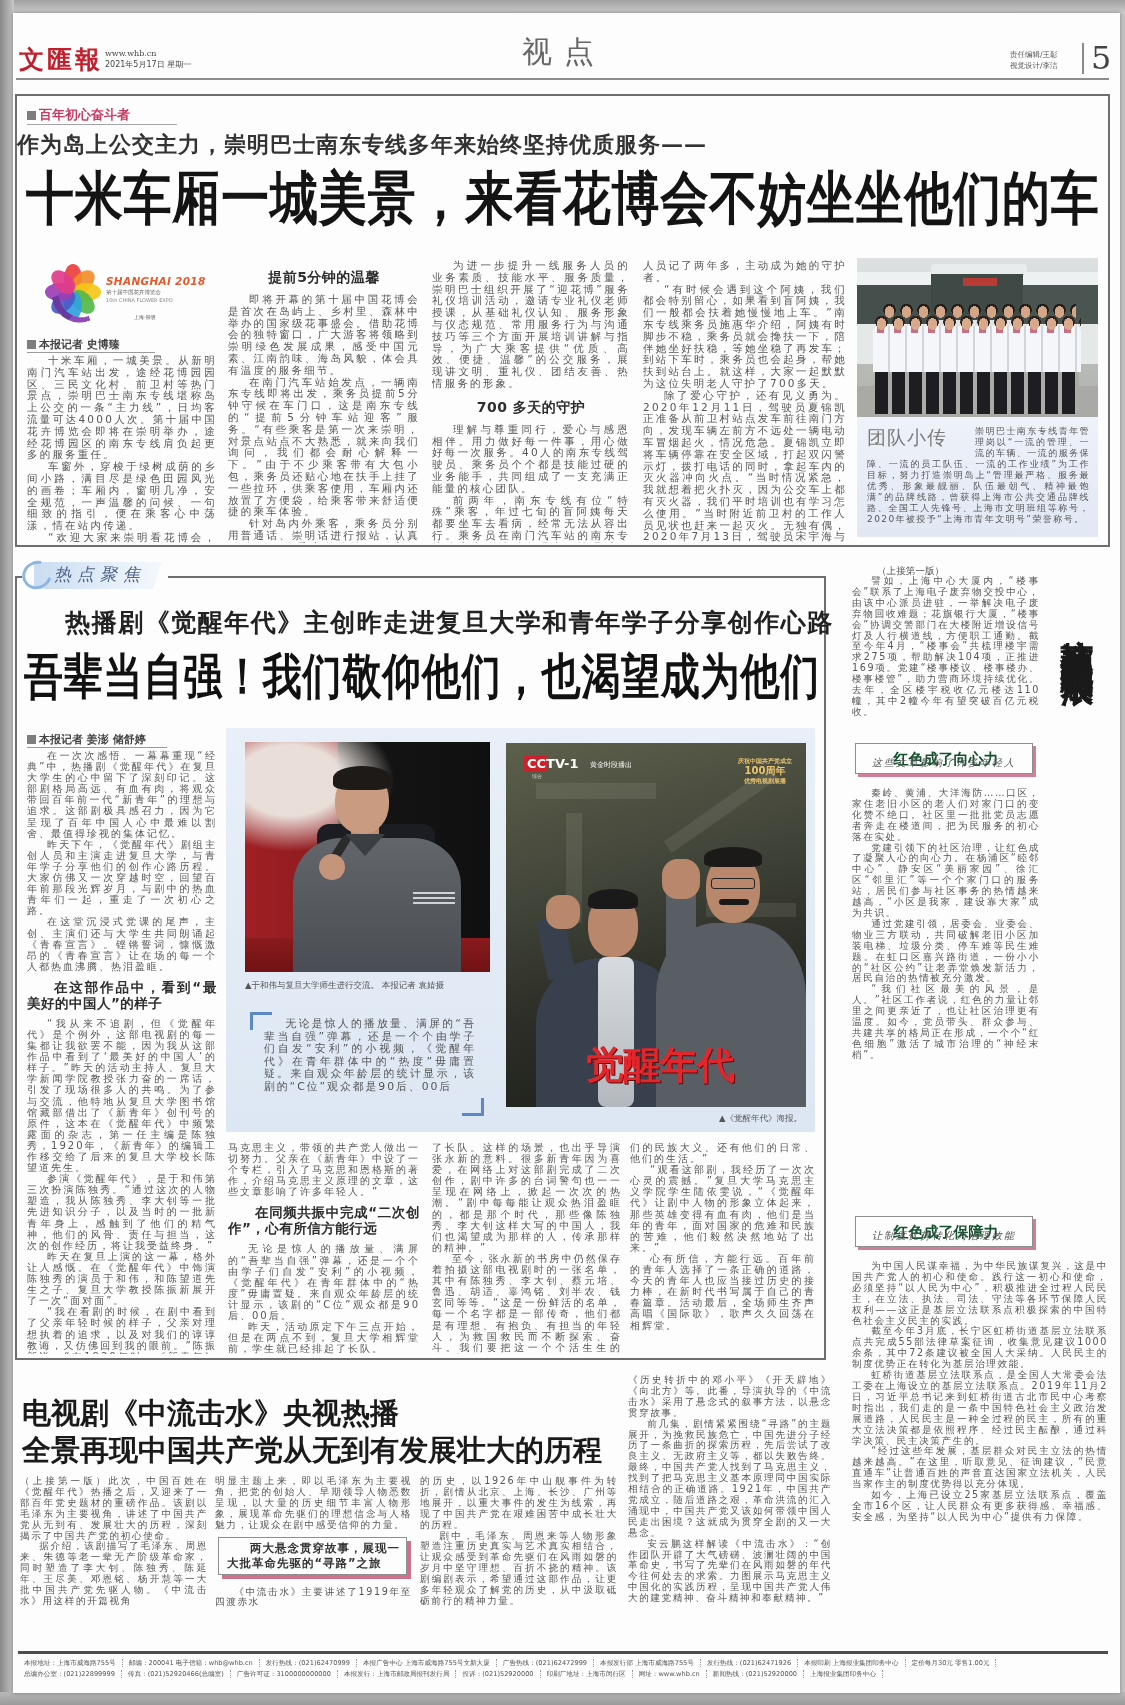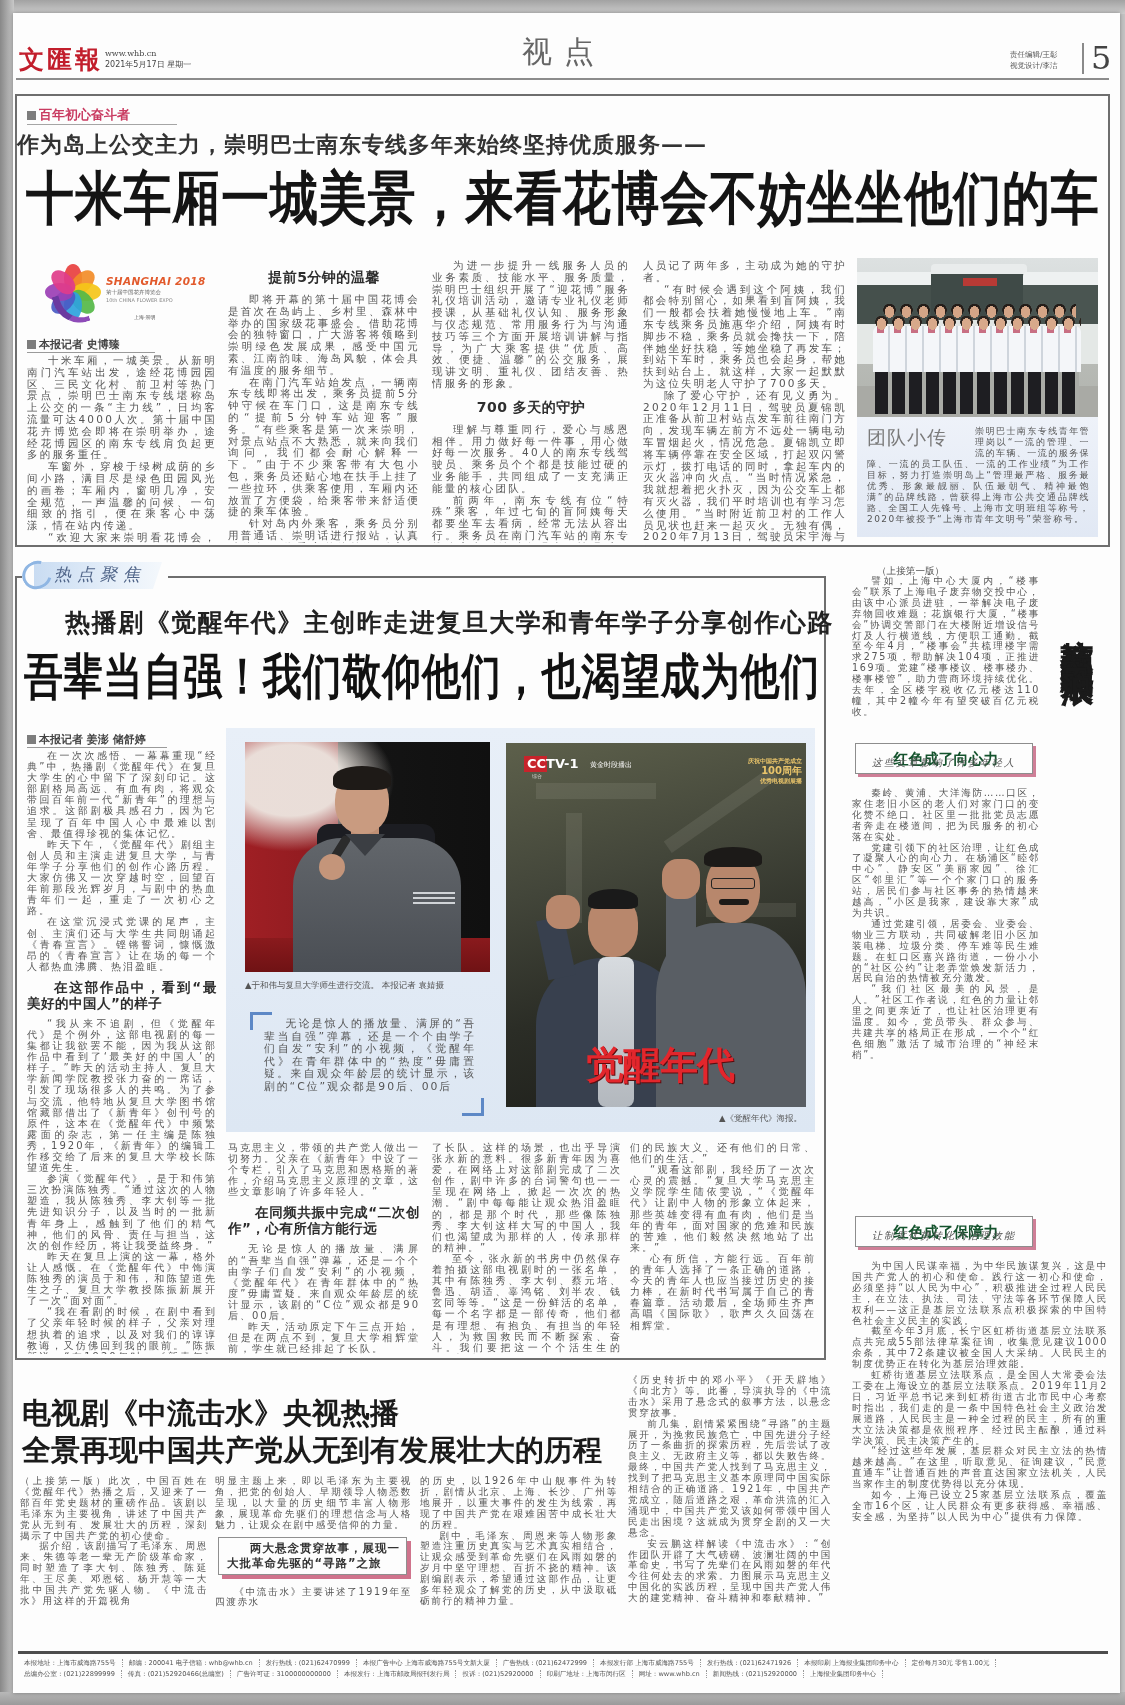--- a/index.html
+++ b/index.html
@@ -105,21 +105,21 @@
 #p-quote{left:24px;top:284px;width:234px;height:96px}
 .qb-tl{left:0;top:0;width:22px;height:18px;border-left:3px solid #5d88c6;border-top:3px solid #5d88c6}
 .qb-br{right:0;bottom:-8px;width:22px;height:18px;border-right:3px solid #5d88c6;border-bottom:3px solid #5d88c6}
 .qt{padding:6px 8px 0 14px;font-size:10.8px;letter-spacing:2px;line-height:12.6px;color:#555;text-indent:2em;text-align:justify}
 
 #p-poster{left:280px;top:15px;width:300px;height:364px;overflow:hidden;background:linear-gradient(165deg,#5d604b 0%,#43463a 35%,#2b2d26 65%,#1c1d19 100%)}
 .ghost{background:rgba(190,195,175,.13)}
 .cctv{left:18px;top:13px;font-weight:bold;font-size:13px;line-height:14px;color:#fff;background:linear-gradient(90deg,#c8232b 0 40%,transparent 40%);padding:1px 3px;white-space:nowrap}
 .cctv-sub{left:26px;top:30px;font-size:5px;color:#ddd}
 .slot{left:84px;top:17px;font-size:7px;color:#fff;white-space:nowrap}
-.badge{left:222px;top:14px;width:74px;text-align:right;color:#e9c46a;font-weight:bold}
+.badge{left:222px;top:14px;width:74px;text-align:center;color:#e9c46a;font-weight:bold}
 .badge .l1,.badge .l3{font-size:6px;line-height:8px;white-space:nowrap}
 .badge .l2{font-size:10px;line-height:12px}
 .fig{position:absolute}
 .skin{background:#b8876c}
 .ptitle{left:80px;top:302px;font-size:38px;font-weight:bold;color:#e3262c;letter-spacing:-1px;line-height:40px;text-shadow:1px 1px 0 #5a0d0f;white-space:nowrap}
 #p-cap2{left:493px;top:385px;font-size:8.5px;line-height:10px;color:#555;white-space:nowrap}
 
 
 #a-red{left:848px;top:556px;width:264px;height:1094px}
 #red-cont{left:29px;top:9px;font-size:9.6px;line-height:11px;color:#555;white-space:nowrap}

